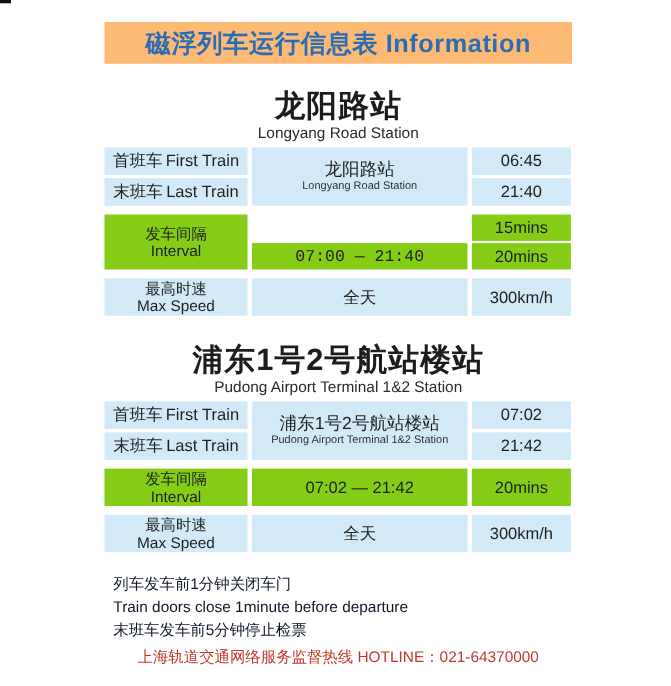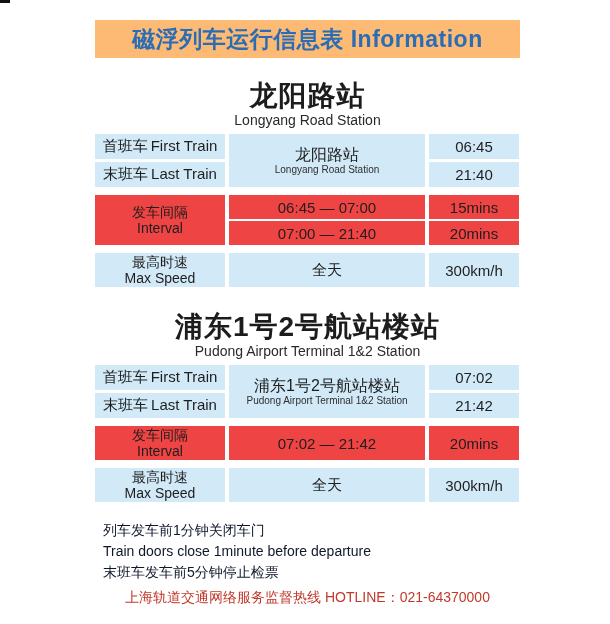--- a/index.html
+++ b/index.html
@@ -14,21 +14,21 @@
     height:38px;background:#fdba74;display:flex;align-items:center;justify-content:center;
     margin-bottom:22px;
   }
   .banner .t{font-size:23px;font-weight:bold;color:#2a6db5;letter-spacing:.5px;}
   .sec-head{text-align:center;margin-bottom:6px;}
   .sec-head .cn{font-size:28px;font-weight:600;color:#1c1c1c;line-height:32px;letter-spacing:1px;}
   .sec-head .en{font-size:14px;color:#2a2a2a;line-height:16px;}
   .grid{display:grid;grid-template-columns:130px 196px 90px;column-gap:4px;}
   .cell{display:flex;flex-direction:column;align-items:center;justify-content:center;text-align:center;}
   .blue{background:#d2eaf7;}
-  .gray{background:#ef4444;}
+  .gray{background:#84cc16;}
   .gA{grid-template-rows:25px 25px;row-gap:3px;margin-bottom:8px;}
   .gA .mid{grid-column:2;grid-row:1/3;}
   .gB2{grid-template-rows:24px 24px;row-gap:2px;margin-bottom:8px;}
   .gB2 .left{grid-column:1;grid-row:1/3;}
   .gRow{grid-template-rows:34px;margin-bottom:8px;}
   .gRow:last-child{margin-bottom:0;}
   .lbl{font-size:15px;color:#1e1e1e;white-space:nowrap;}
   .lbl .en{margin-left:3px;}
   .time{font-size:15px;color:#1e1e1e;}
   .mid .cn{font-size:16px;color:#1e1e1e;line-height:19px;}
@@ -71,23 +71,22 @@
         <span><span>末班车</span><span class="en">Last Train</span></span>
       </div>
       <div class="cell blue time" style="grid-column:3;grid-row:2;">21:40</div>
     </div>
 
     <div class="grid gB2">
       <div class="cell gray left">
         <div class="two">发车间隔</div>
         <div class="two">Interval</div>
       </div>
-      <div class="cell gray period" style="grid-column:2;grid-row:1;">06:45 — 07:00</div>
       <div class="cell gray time" style="grid-column:3;grid-row:1;">15mins</div>
-      <div class="cell gray period" style="grid-column:2;grid-row:2;">07:00 — 21:40</div>
+      <div class="cell gray period" style="grid-column:2;grid-row:2;font-family:Liberation Mono, monospace;">07:00 — 21:40</div>
       <div class="cell gray time" style="grid-column:3;grid-row:2;">20mins</div>
     </div>
 
     <div class="grid gRow">
       <div class="cell blue">
         <div class="two">最高时速</div>
         <div class="two">Max Speed</div>
       </div>
       <div class="cell blue period">全天</div>
       <div class="cell blue time">300km/h</div>

